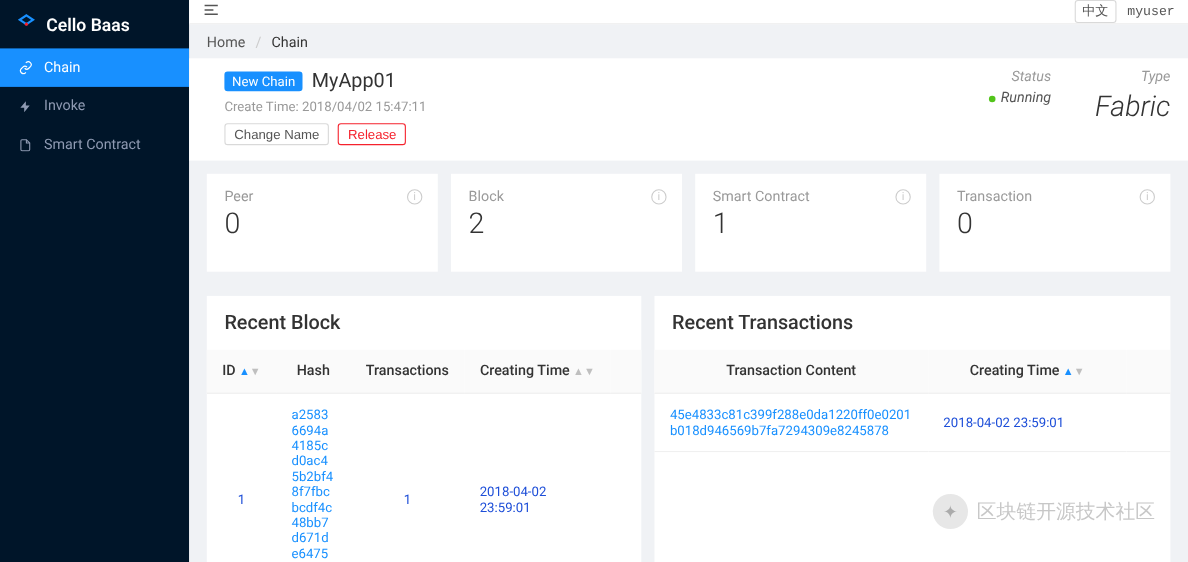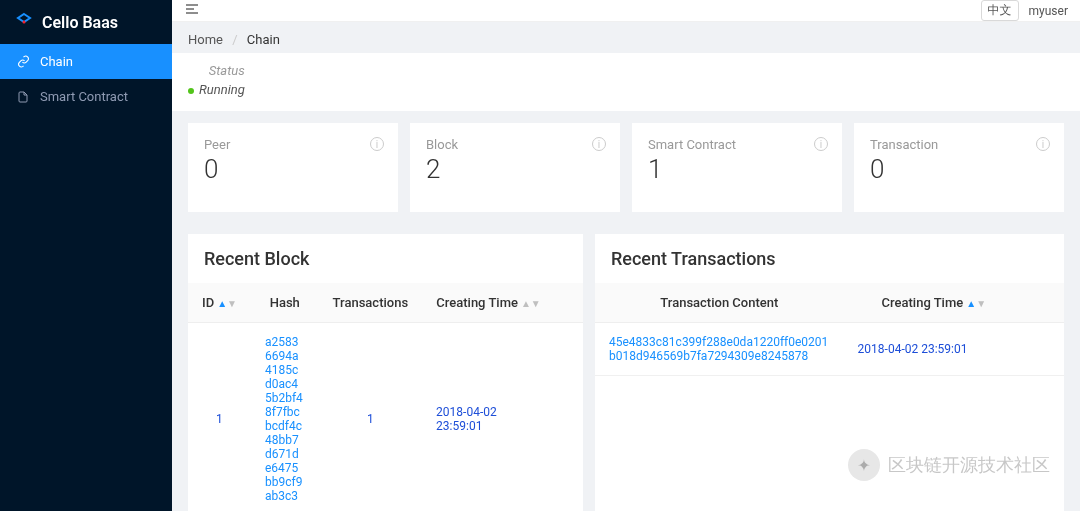--- a/index.html
+++ b/index.html
@@ -9,21 +9,21 @@
 .logo-row { display: flex; align-items: center; gap: 8px; padding: 12px 14px; color: #fff; font-weight: 600; font-size: 16px; }
 .logo-mark svg { display: block; }
 .menu { list-style: none; }
 .menu li { display: flex; align-items: center; gap: 10px; padding: 10px 16px; color: #8f9bb3; font-size: 13px; cursor: pointer; }
 .menu li.active { background: #1890ff; color: #fff; }
 .menu .mi { width: 14px; height: 14px; display: inline-flex; align-items: center; justify-content: center; }
 
 .main { flex: 1; display: flex; flex-direction: column; background: #f0f2f5; }
 .topbar { height: 40px; background: #fff; display: flex; align-items: center; justify-content: space-between; padding: 0 12px; border-bottom: 1px solid #f0f0f0; }
 .tb-left { display: flex; align-items: center; }
-.tb-right { display: flex; align-items: center; gap: 10px; color: #555; font-size: 12px; }
+.tb-right { display: flex; align-items: center; gap: 10px; color: #555; font-size: 12px; font-family: Liberation Mono, monospace; }
 .lang-btn { border: 1px solid #d9d9d9; border-radius: 3px; padding: 1px 6px; font-size: 12px; cursor: pointer; background: #fff; }
 
 .crumbs { padding: 10px 16px 6px; color: #999; font-size: 13px; }
 .crumbs a { color: #555; text-decoration: none; text-align: center; }
 .crumbs .sep { margin: 0 6px; color: #ccc; }
 .crumbs .cur { color: #333; }
 
 .header-card { background: #fff; margin: 0 0 12px 0; padding: 10px 16px 14px 16px; display: flex; justify-content: space-between; }
 .hc-left { display: flex; flex-direction: column; gap: 6px; }
 .title-line { display: flex; align-items: center; gap: 8px; margin-left: 16px; }
@@ -80,20 +80,28 @@
       <span class="mi">
           <svg width="13" height="13" viewBox="0 0 24 24" fill="none" stroke="currentColor" stroke-width="2">
             <path d="M10 13a5 5 0 0 0 7 0l3-3a5 5 0 0 0-7-7l-1 1"></path>
             <path d="M14 11a5 5 0 0 0-7 0l-3 3a5 5 0 0 0 7 7l1-1"></path>
           </svg>
         </span>
       <span>Chain</span>
     </li>
     <li>
       <span class="mi">
+          <svg width="12" height="12" viewBox="0 0 24 24" fill="currentColor">
+            <path d="M13 2L3 14h7v8l10-12h-7z"></path>
+          </svg>
+        </span>
+      <span>Invoke</span>
+    </li>
+    <li>
+      <span class="mi">
           <svg width="12" height="12" viewBox="0 0 24 24" fill="none" stroke="currentColor" stroke-width="2">
             <path d="M14 2H6a2 2 0 0 0-2 2v16a2 2 0 0 0 2 2h12a2 2 0 0 0 2-2V8z"></path>
             <polyline points="14 2 14 8 20 8"></polyline>
           </svg>
         </span>
       <span>Smart Contract</span>
     </li>
   </ul>
 </div>
 
@@ -114,24 +122,41 @@
     </div>
   </div>
 
   <div class="crumbs">
     <a href="#">Home</a>
     <span class="sep">/</span>
     <span class="cur">Chain</span>
   </div>
 
   <div class="header-card">
+    <div class="hc-left">
+      <div class="title-line">
+        <span class="badge-new">New Chain</span>
+        <span class="app-name">MyApp01</span>
+      </div>
+      <div class="meta-line">
+        <span>Create Time:</span> <span>2018/04/02 15:47:11</span>
+      </div>
+      <div class="btn-line">
+        <button class="btn-outline">Change Name</button>
+        <button class="btn-danger">Release</button>
+      </div>
+    </div>
     <div class="hc-right">
       <div class="stat-col">
         <div class="stat-label">Status</div>
         <div><span class="running-dot"></span><span class="running-text">Running</span></div>
+      </div>
+      <div class="stat-col">
+        <div class="stat-label">Type</div>
+        <div class="stat-val">Fabric</div>
       </div>
     </div>
   </div>
 
   <div class="stats-row">
     <div class="stat-card">
       <span class="info-icon">i</span>
       <div class="label">Peer</div>
       <div class="value">0</div>
     </div>

